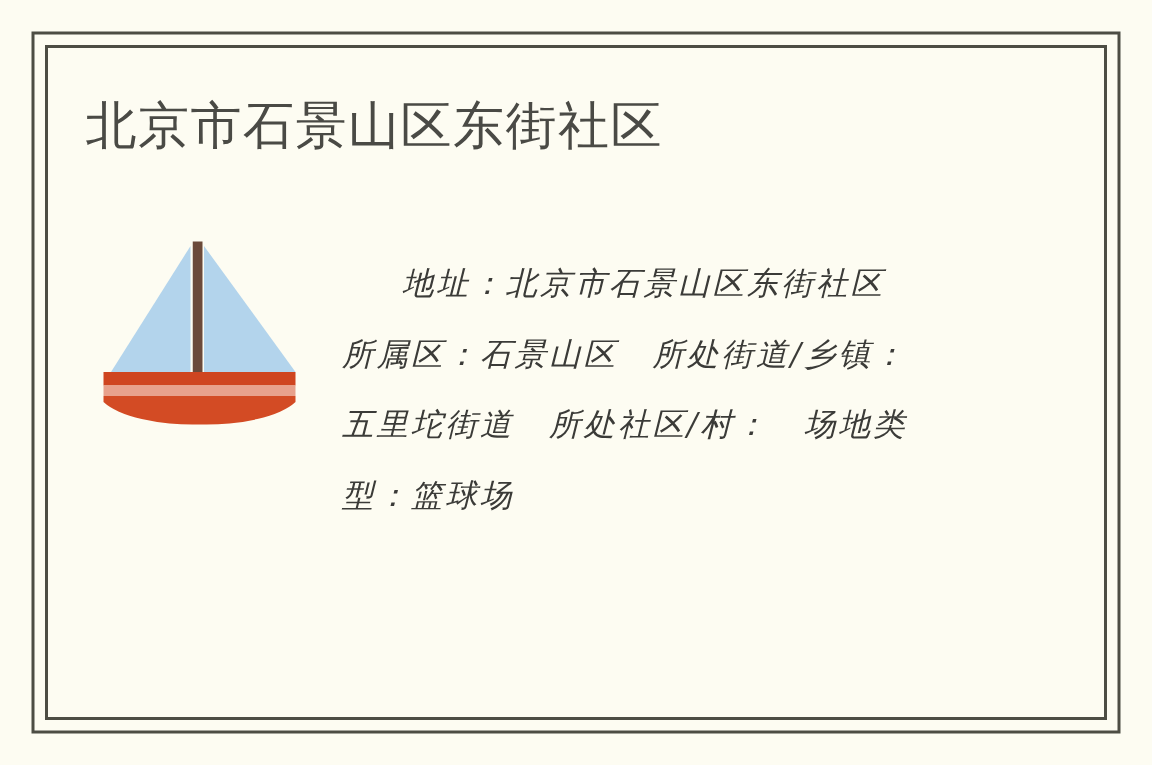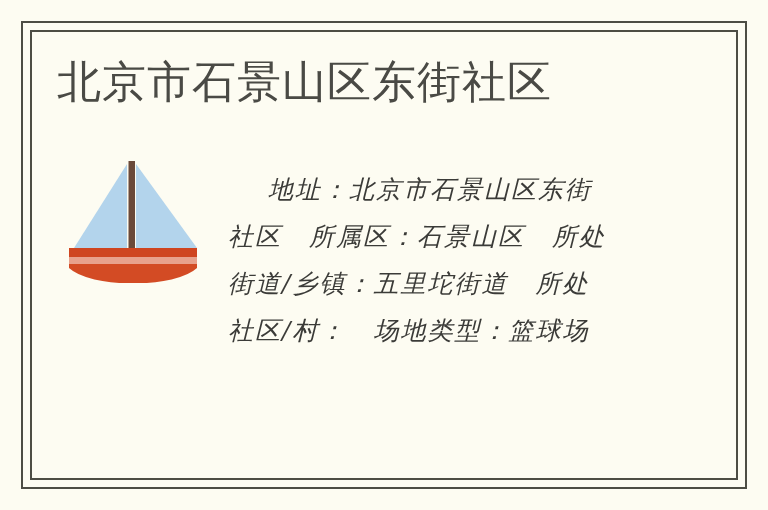--- a/index.html
+++ b/index.html
@@ -40,46 +40,46 @@
     width: 708px;
     height: 450px;
     border: 2px solid #4d4d44;
     box-sizing: border-box;
   }
 
   #title {
     position: absolute;
     left: 57px;
     top: 64px;
-    font-size: 44px;
+    font-size: 34px;
     line-height: 42px;
     color: #4a4a45;
     letter-spacing: 1px;
     white-space: nowrap;
     font-weight: 400;
-    font-family: Liberation Mono, monospace;
+    font-family: Liberation Serif, serif;
   }
 
   
   #boat {
     position: absolute;
     left: 62px;
     top: 152px;
     width: 142px;
     height: 138px;
   }
   #boat svg { display: block; }
 
   
   #details {
     position: absolute;
     left: 228px;
     top: 166px;
     width: 386px;
-    font-size: 25px;
+    font-size: 21px;
     line-height: 47px;
     color: #3b3b38;
     text-indent: 40px;
     letter-spacing: 2px;
     word-break: break-all;
     font-family: "DejaVu Serif", "Liberation Serif", serif;
     font-style: italic;
   }
 </style>
 </head>

